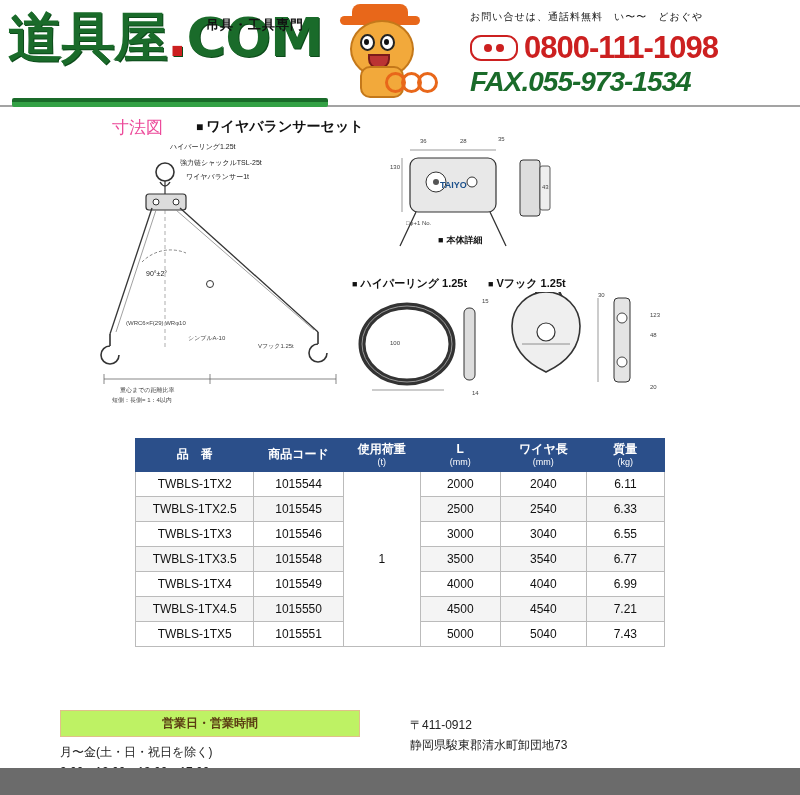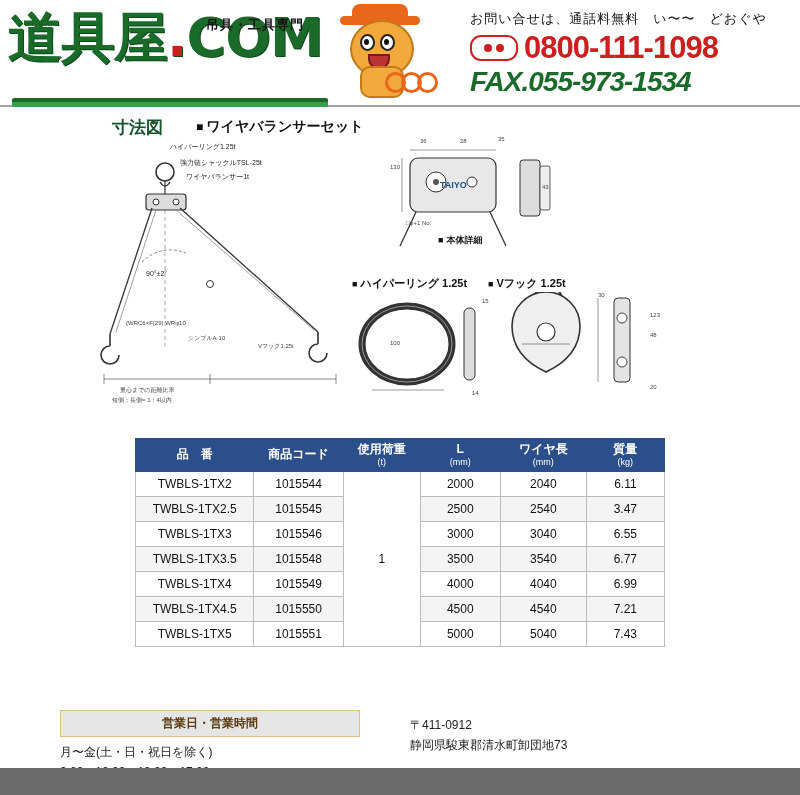--- a/index.html
+++ b/index.html
@@ -38,31 +38,31 @@
   .m-head{position:absolute;left:20px;top:16px;width:60px;height:54px;background:#f2a93b;border-radius:50%;border:2px solid #c4781a;}
   .m-eye{position:absolute;top:30px;width:11px;height:13px;background:#fff;border:2px solid #222;border-radius:50%;}
   .m-eye.l{left:30px;}
   .m-eye.r{left:50px;}
   .m-pupil{position:absolute;top:3px;left:2px;width:5px;height:6px;background:#111;border-radius:50%;}
   .m-mouth{position:absolute;left:38px;top:50px;width:18px;height:11px;background:#b33;border-radius:0 0 10px 10px;border:2px solid #7a1a1a;}
   .m-body{position:absolute;left:30px;top:62px;width:40px;height:28px;background:#f2a93b;border-radius:10px;border:2px solid #c4781a;}
   .chain{position:absolute;top:68px;}
   .chain i{display:inline-block;width:15px;height:15px;border:3px solid #e8671a;border-radius:50%;margin-left:-5px;}
   
-  .hdr-note{position:absolute;left:470px;top:10px;font-size:13px;color:#111;letter-spacing:1px;}
+  .hdr-note{position:absolute;left:470px;top:10px;font-size:10px;color:#111;letter-spacing:1px;}
   .tel-row{position:absolute;left:470px;top:32px;display:flex;align-items:center;}
   .tel-icon{
     width:44px;height:22px;border:2px solid #cc2020;border-radius:11px;
     display:flex;align-items:center;justify-content:center;margin-right:6px;
   }
   .tel-icon span{display:block;width:8px;height:8px;border-radius:50%;background:#cc2020;margin:0 2px;}
   .tel-num{font-size:31px;font-weight:bold;color:#cc2020;letter-spacing:-1px;line-height:31px;}
   .fax-row{position:absolute;left:470px;top:66px;font-size:28px;font-weight:bold;color:#1a6b2a;letter-spacing:-1px;font-style:italic;}
   
-  .sec-title{position:absolute;left:112px;top:116px;font-size:17px;font-weight:bold;color:#14532d;}
+  .sec-title{position:absolute;left:112px;top:116px;font-size:17px;font-weight:normal;color:#ec4899;}
   .sec-sub{position:absolute;left:196px;top:118px;font-size:14px;font-weight:bold;color:#111;}
   .sec-sub:before{content:"■";margin-right:3px;font-size:12px;}
   
   .diagram{position:absolute;left:90px;top:134px;width:640px;height:285px;}
   .dg-label{position:absolute;font-size:7px;color:#222;white-space:nowrap;}
   .dg-label-s{position:absolute;font-size:6px;color:#444;white-space:nowrap;}
   
   .part-cap{position:absolute;font-size:11px;font-weight:bold;color:#111;white-space:nowrap;}
   .part-cap:before{content:"■";margin-right:3px;font-size:9px;}
   
@@ -77,21 +77,21 @@
     border:1px solid #bbb;padding:5px 4px;text-align:center;color:#111;
   }
   tbody tr:nth-child(odd) td{background:#ffffff;}
   tbody tr:nth-child(even) td{background:#f4f4f4;}
   td.code{color:#111;}
   td.load{vertical-align:middle;}
   
   .footer{position:absolute;left:0;top:690px;width:800px;height:105px;background:#ffffff;}
   .f-box{position:absolute;width:300px;}
   .f-head{
-    background:#e5e5e5;border:1px solid #e0c089;color:#5a3c12;
+    background:#bef264;border:1px solid #e0c089;color:#5a3c12;
     font-size:12px;font-weight:bold;text-align:center;padding:4px 0;
   }
   .f-line{font-size:12px;color:#222;margin-top:6px;line-height:1.5;}
   .bottom-bar{position:absolute;left:0;top:768px;width:800px;height:27px;background:#6b6b6b;}
 </style>
 </head>
 <body>
 
 <div class="header">
 
@@ -266,21 +266,21 @@
         <td class="load" rowspan="7">1</td>
         <td>2000</td>
         <td>2040</td>
         <td>6.11</td>
       </tr>
       <tr>
         <td>TWBLS-1TX2.5</td>
         <td class="code">1015545</td>
         <td>2500</td>
         <td>2540</td>
-        <td>3.47</td>
+        <td>6.33</td>
       </tr>
       <tr>
         <td>TWBLS-1TX3</td>
         <td class="code">1015546</td>
         <td>3000</td>
         <td>3040</td>
         <td>6.55</td>
       </tr>
       <tr>
         <td>TWBLS-1TX3.5</td>

